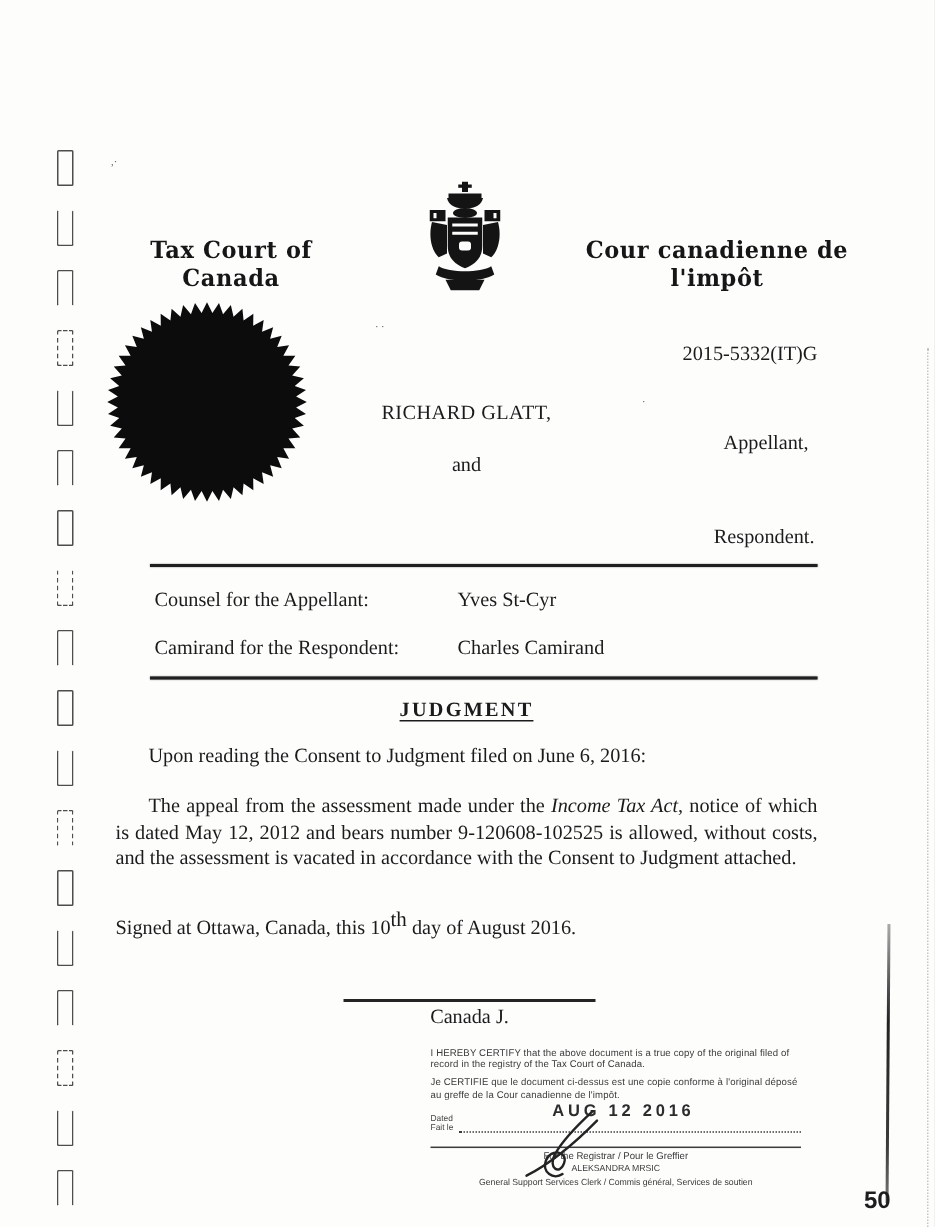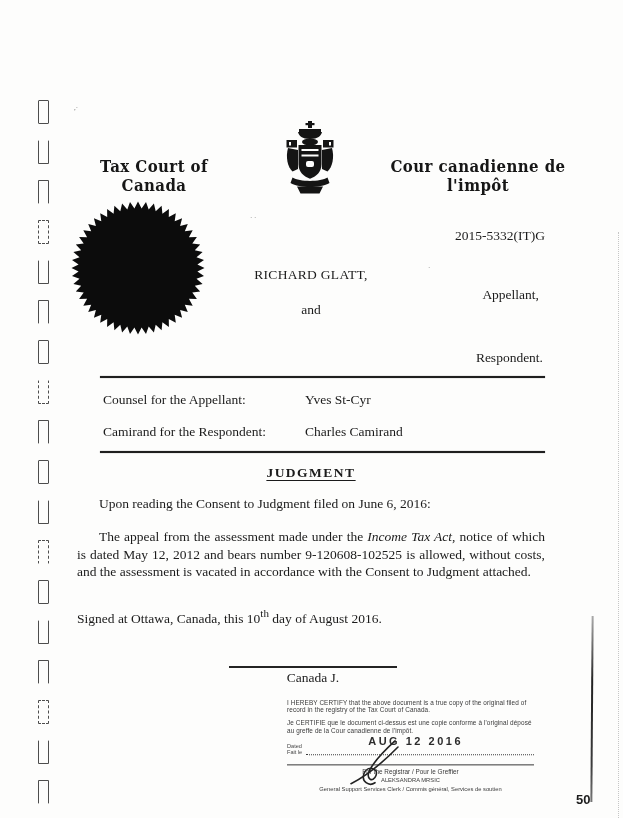--- a/index.html
+++ b/index.html
@@ -53,21 +53,21 @@
   .judgment-heading{top:465px;left:77px;width:468px;text-align:center;}
   .judgment-heading span{
     font-weight:bold;letter-spacing:1.5px;font-size:13.5px;
     text-decoration:underline;text-underline-offset:3px;
   }
   .para{left:77px;width:468px;line-height:17.5px;}
   .p1{top:495px;text-indent:22px;}
   .p2{top:528px;text-indent:22px;text-align:justify;}
   .italic{font-style:italic;}
   .signed{top:605px;}
-  .signed sup{font-size:11px;}
+  .signed sup{font-size:14px;}
   
   .sig-name{top:645px;left:220px;width:186px;text-align:center;letter-spacing:0.3px;}
   .sig-rule{position:absolute;top:666px;left:229px;width:168px;height:1.6px;background:#242424;}
   .sig-judge{top:670px;left:220px;width:186px;text-align:center;}
   
   .stamp{
     position:absolute;left:287px;top:700px;width:247px;
     font-family:"Liberation Sans", sans-serif;
     font-size:6.4px;line-height:7.2px;color:#3a3a3a;
     transform:scaleY(1.02);
@@ -89,21 +89,21 @@
   
   .v-artifact{
     position:absolute;left:591px;top:616px;width:2px;height:186px;
     background:linear-gradient(#aaa,#222 35%,#3c3c3c 80%,#777);
     transform:rotate(0.4deg);
   }
   .right-noise{position:absolute;left:618px;top:232px;height:586px;width:0;border-left:1.2px dotted #c6c6c6;}
   .page-number{
     position:absolute;left:576px;top:792px;
     font-family:"Liberation Sans", sans-serif;
-    font-weight:bold;font-size:13px;color:#1d1d1d;
+    font-weight:bold;font-size:16px;color:#1d1d1d;
   }
   .speck{position:absolute;color:#6a6a6a;font-size:7px;}
 </style>
 </head>
 <body>
 
 <div class="page">
 
   <div id="holes">
       <div class="hole" style="top: 100px;"></div>

